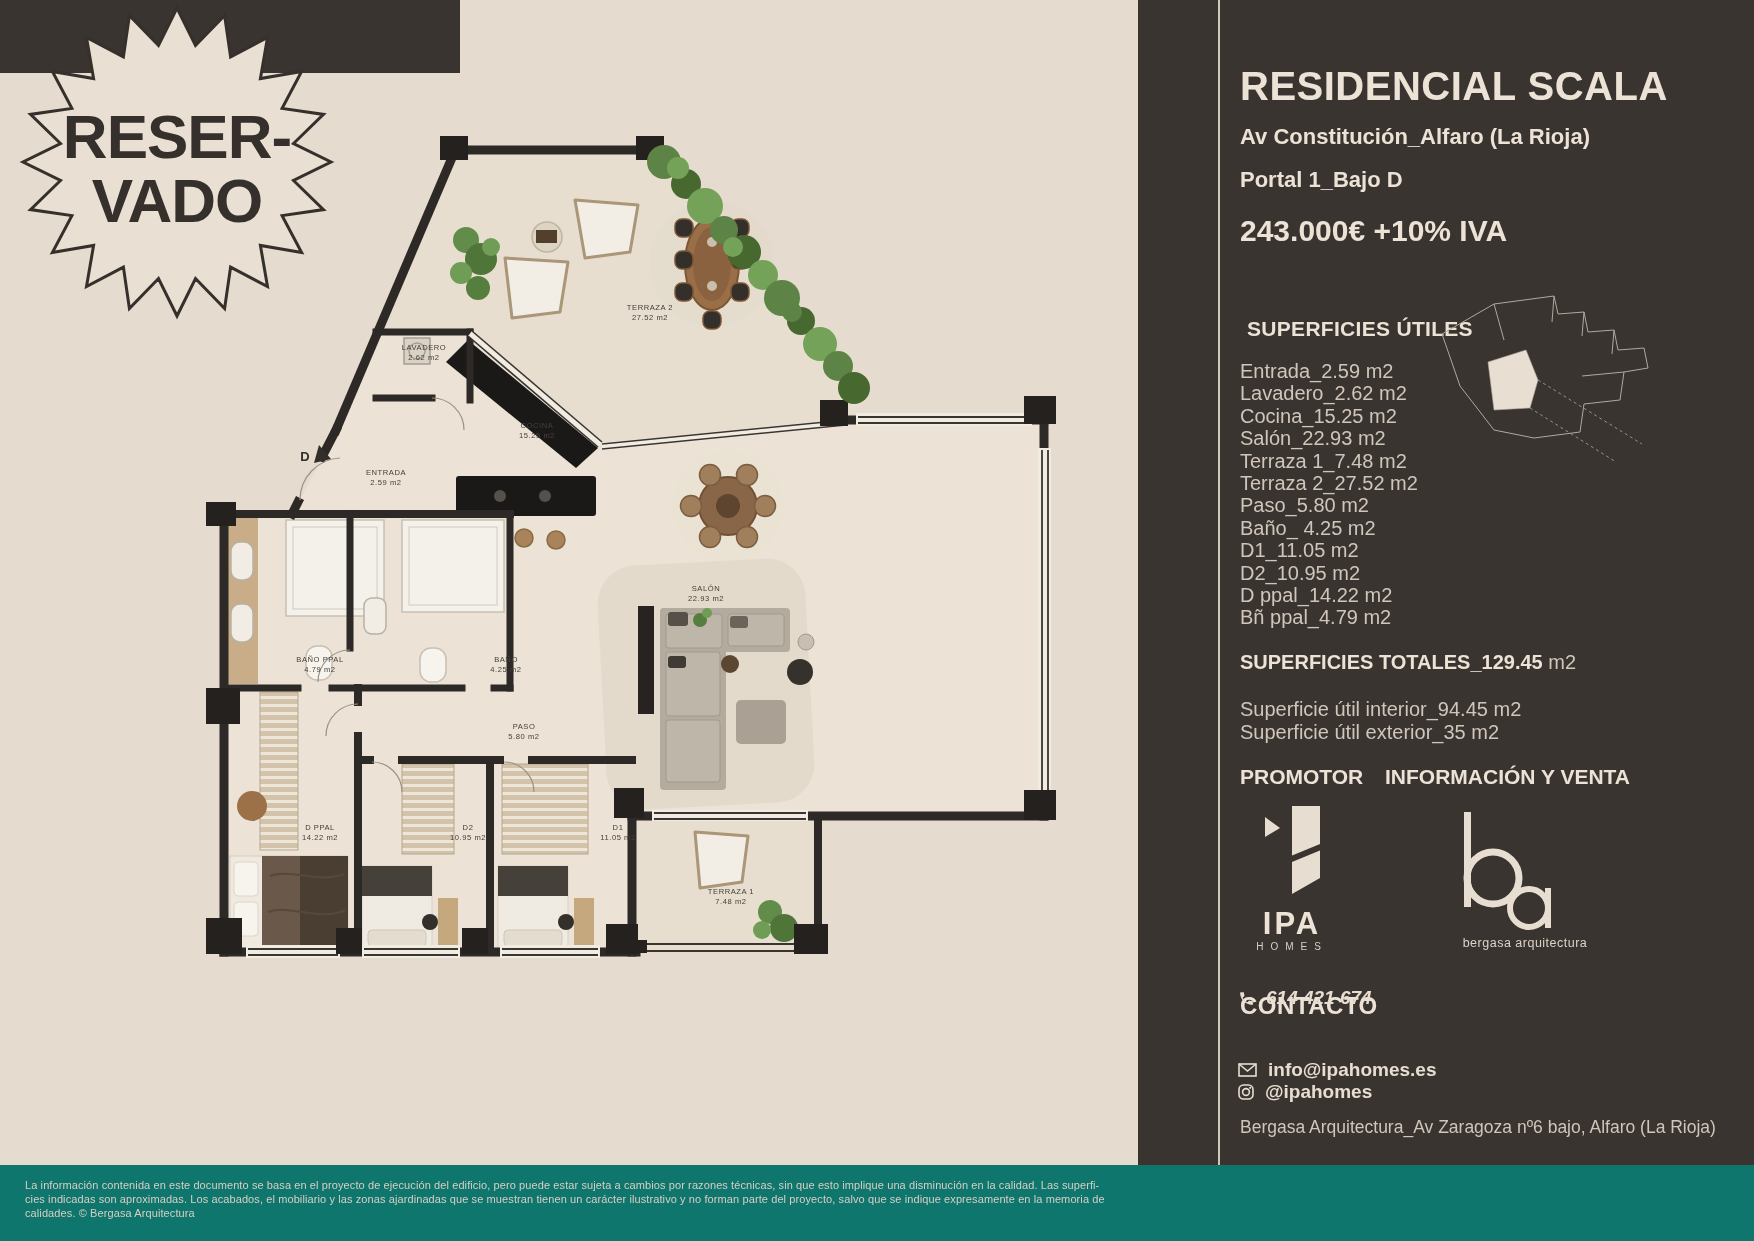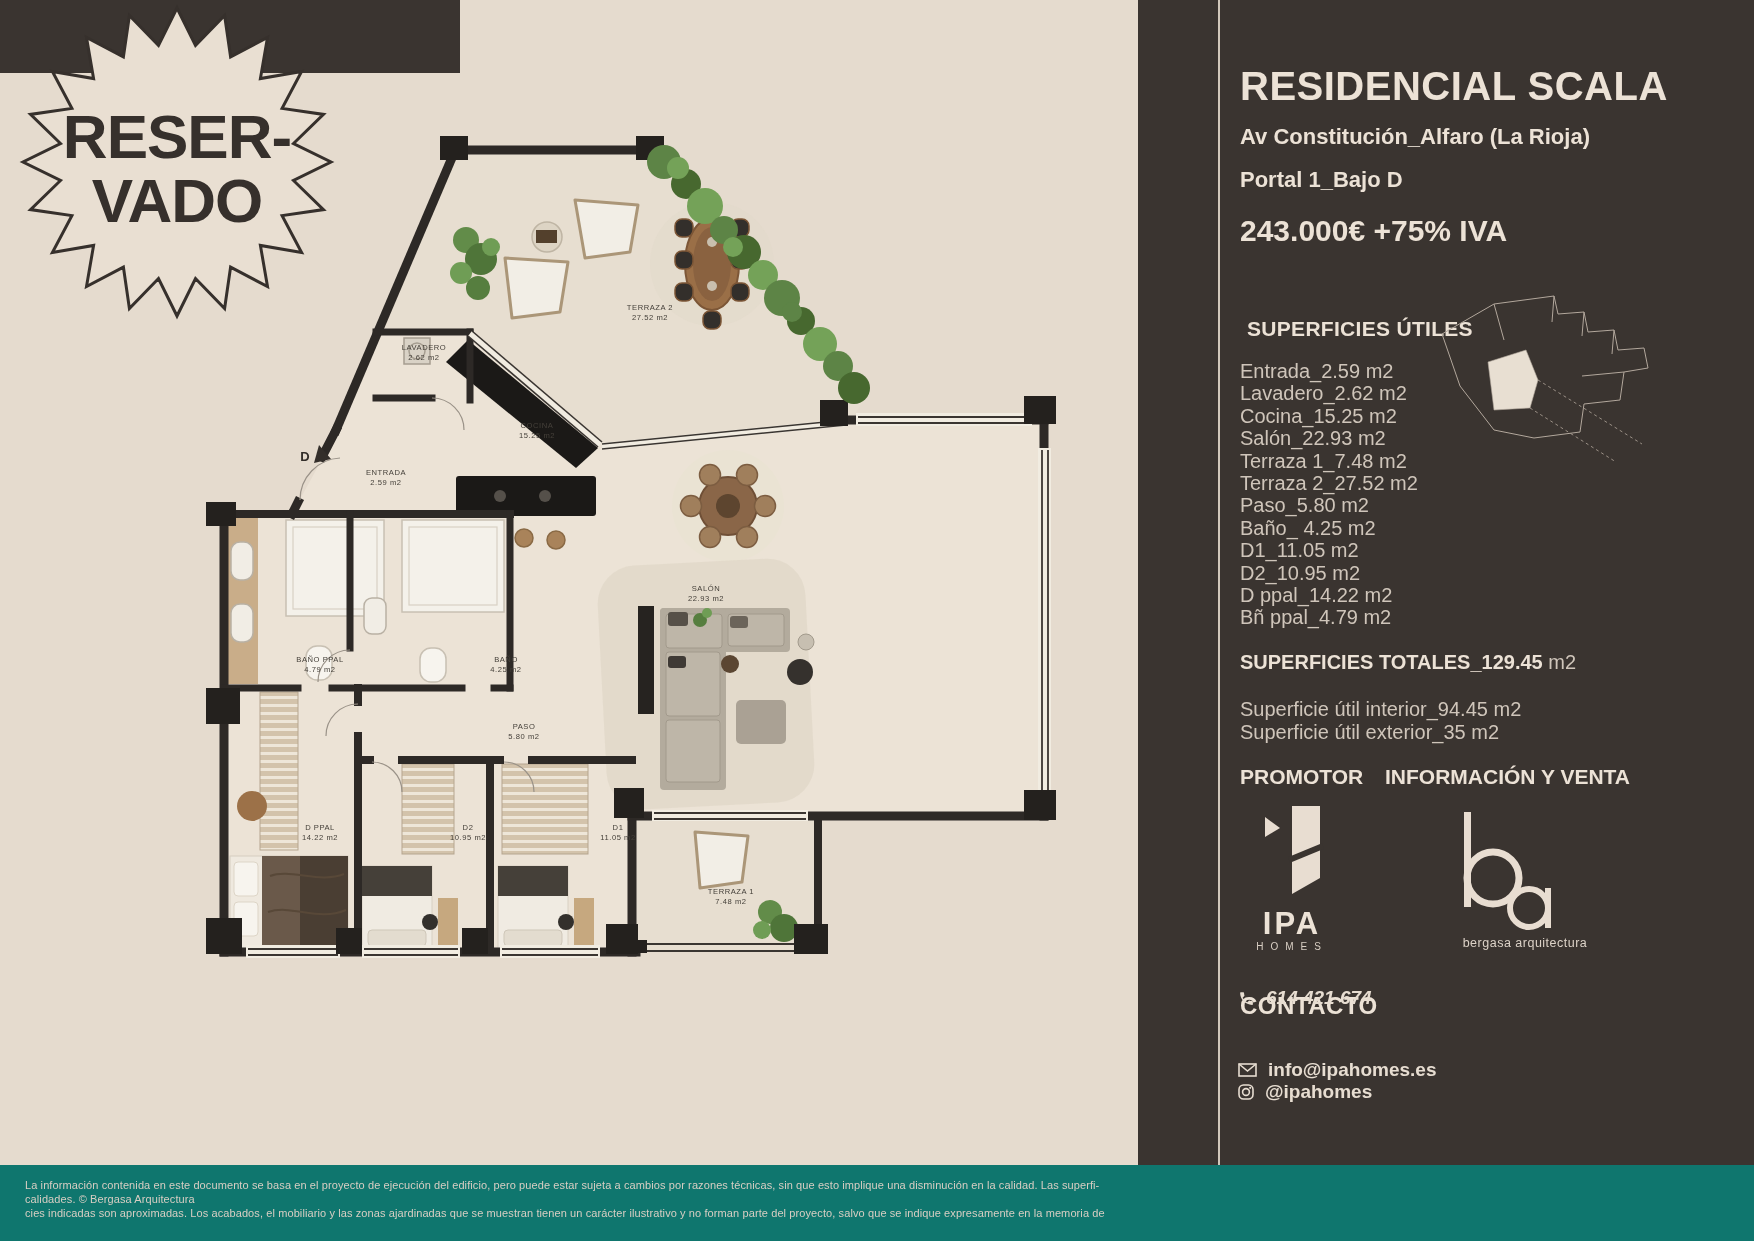--- a/index.html
+++ b/index.html
@@ -333,21 +333,21 @@
     <text class="badge-text" x="177" y="158">RESER-</text>
     <text class="badge-text" x="177" y="222">VADO</text>
   </svg>
 
   <div class="abs sidebar"></div>
   <div class="abs vline"></div>
 
   <div class="abs sb sb-address">Av Constitución_Alfaro (La Rioja)</div>
   <div class="abs sb sb-title">RESIDENCIAL SCALA</div>
   <div class="abs sb sb-portal">Portal 1_Bajo D</div>
-  <div class="abs sb sb-price">243.000€ +75% IVA</div>
+  <div class="abs sb sb-price">243.000€ +10% IVA</div>
 
   <div class="abs sb sb-sup-head">SUPERFICIES ÚTILES</div>
   <div class="abs sb sb-list">
       <div>Entrada_2.59 m2</div>
       <div>Lavadero_2.62 m2</div>
       <div>Cocina_15.25 m2</div>
       <div>Salón_22.93 m2</div>
       <div>Terraza 1_7.48 m2</div>
       <div>Terraza 2_27.52 m2</div>
       <div>Paso_5.80 m2</div>
@@ -407,22 +407,23 @@
   </div>
   <div class="abs contact-row row-insta">
     <svg width="16" height="16" viewBox="0 0 16 16">
         <rect x="1" y="1" width="14" height="14" rx="4.5" fill="none" stroke="#e7ddd1" stroke-width="1.6"></rect>
         <circle cx="8" cy="8" r="3.4" fill="none" stroke="#e7ddd1" stroke-width="1.6"></circle>
         <circle cx="12.2" cy="3.8" r="1.1" fill="#e7ddd1"></circle>
       </svg>
     <span>@ipahomes</span>
   </div>
 
+  <div class="abs sb sb-bergasa">Bergasa Arquitectura_Av Zaragoza nº6 bajo, Alfaro (La Rioja)</div>
 
   <div class="abs footer">
     <div class="disc">
       <div>La información contenida en este documento se basa en el proyecto de ejecución del edificio, pero puede estar sujeta a cambios por razones técnicas, sin que esto implique una disminución en la calidad. Las superfi-</div>
+      <div>cies indicadas son aproximadas. Los acabados, el mobiliario y las zonas ajardinadas que se muestran tienen un carácter ilustrativo y no forman parte del proyecto, salvo que se indique expresamente en la memoria de</div>
       <div>calidades.  © Bergasa Arquitectura</div>
-      <div>cies indicadas son aproximadas. Los acabados, el mobiliario y las zonas ajardinadas que se muestran tienen un carácter ilustrativo y no forman parte del proyecto, salvo que se indique expresamente en la memoria de</div>
     </div>
   </div>
 
 </div>
 
 </body></html>

